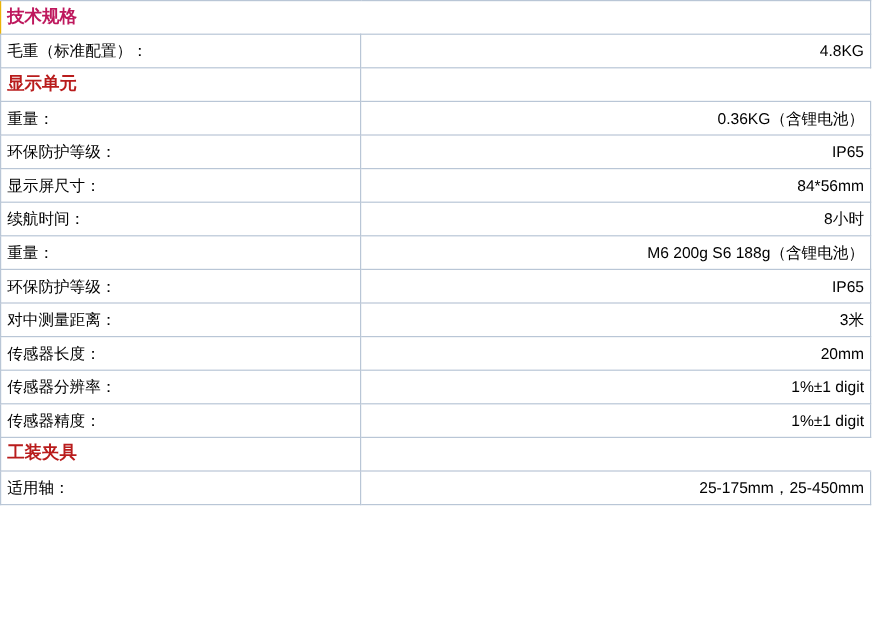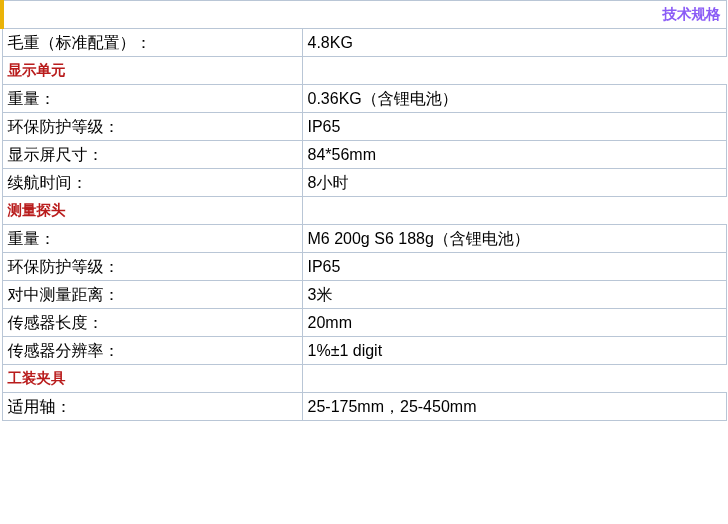--- a/index.html
+++ b/index.html
@@ -17,48 +17,48 @@
   .spec-table {
     border-collapse: collapse;
     width: 726px;
     table-layout: fixed;
     margin: 0;
   }
   .spec-table td {
     border: 1px solid #b9c6d6;
     height: 27px;
     padding: 0 5px;
-    font-size: 16px;
+    font-size: 13px;
     line-height: 27px;
     vertical-align: middle;
     white-space: nowrap;
     overflow: hidden;
   }
   .col-label { width: 300px; }
   .col-value { width: 424px; }
 
   tr.title-row td {
-    text-align: right;
-    color: #8b5cf6;
+    text-align: left;
+    color: #be185d;
     font-weight: bold;
     font-size: 14.5px;
-    border-left: 4px solid #eab308;
+    border-left: 1px solid #eab308;
     border-right: 1px solid #b9c6d6;
   }
   tr.section-row td.section-cell {
     color: #b91c1c;
     font-weight: bold;
     font-size: 14.5px;
   }
   tr.section-row td.blank-cell {
     border-left: none;
     border-right: none;
   }
   .label-cell { color: #000; }
-  .value-cell { color: #000; }
+  .value-cell { color: #000; text-align: right; }
 </style>
 </head>
 <body>
 
 <table class="spec-table">
   <colgroup>
     <col class="col-label">
     <col class="col-value">
   </colgroup>
   <tbody id="table-body">
@@ -82,44 +82,44 @@
         <td class="value-cell">IP65</td>
       </tr>
       <tr class="data-row">
         <td class="label-cell">显示屏尺寸：</td>
         <td class="value-cell">84*56mm</td>
       </tr>
       <tr class="data-row">
         <td class="label-cell">续航时间：</td>
         <td class="value-cell">8小时</td>
       </tr>
-      <tr class="section-row">
-        <td class="section-cell">测量探头</td>
-        <td class="blank-cell">&nbsp;</td>
-      </tr>
       <tr class="data-row">
         <td class="label-cell">重量：</td>
         <td class="value-cell">M6 200g   S6 188g（含锂电池）</td>
       </tr>
       <tr class="data-row">
         <td class="label-cell">环保防护等级：</td>
         <td class="value-cell">IP65</td>
       </tr>
       <tr class="data-row">
         <td class="label-cell">对中测量距离：</td>
         <td class="value-cell">3米</td>
       </tr>
       <tr class="data-row">
         <td class="label-cell">传感器长度：</td>
         <td class="value-cell">20mm</td>
       </tr>
       <tr class="data-row">
         <td class="label-cell">传感器分辨率：</td>
         <td class="value-cell">1%±1 digit</td>
       </tr>
+      <tr class="data-row">
+        <td class="label-cell">传感器精度：</td>
+        <td class="value-cell">1%±1 digit</td>
+      </tr>
       <tr class="section-row">
         <td class="section-cell">工装夹具</td>
         <td class="blank-cell">&nbsp;</td>
       </tr>
       <tr class="data-row">
         <td class="label-cell">适用轴：</td>
         <td class="value-cell">25-175mm，25-450mm</td>
       </tr>
     </tbody>
 </table>

